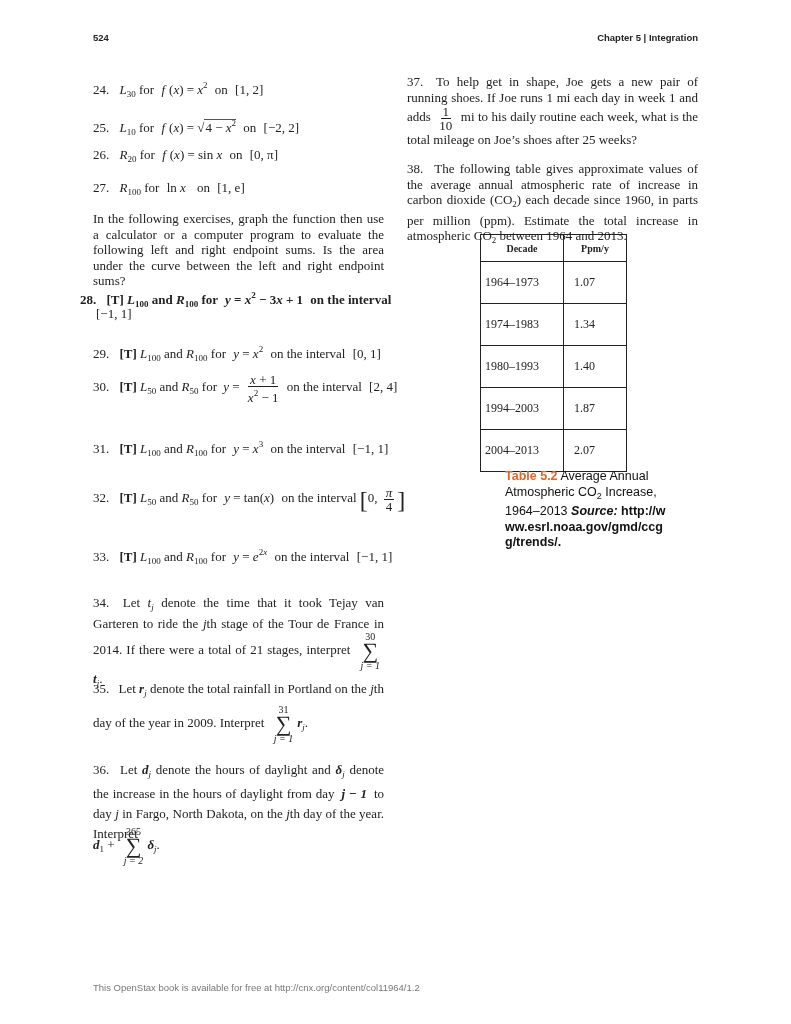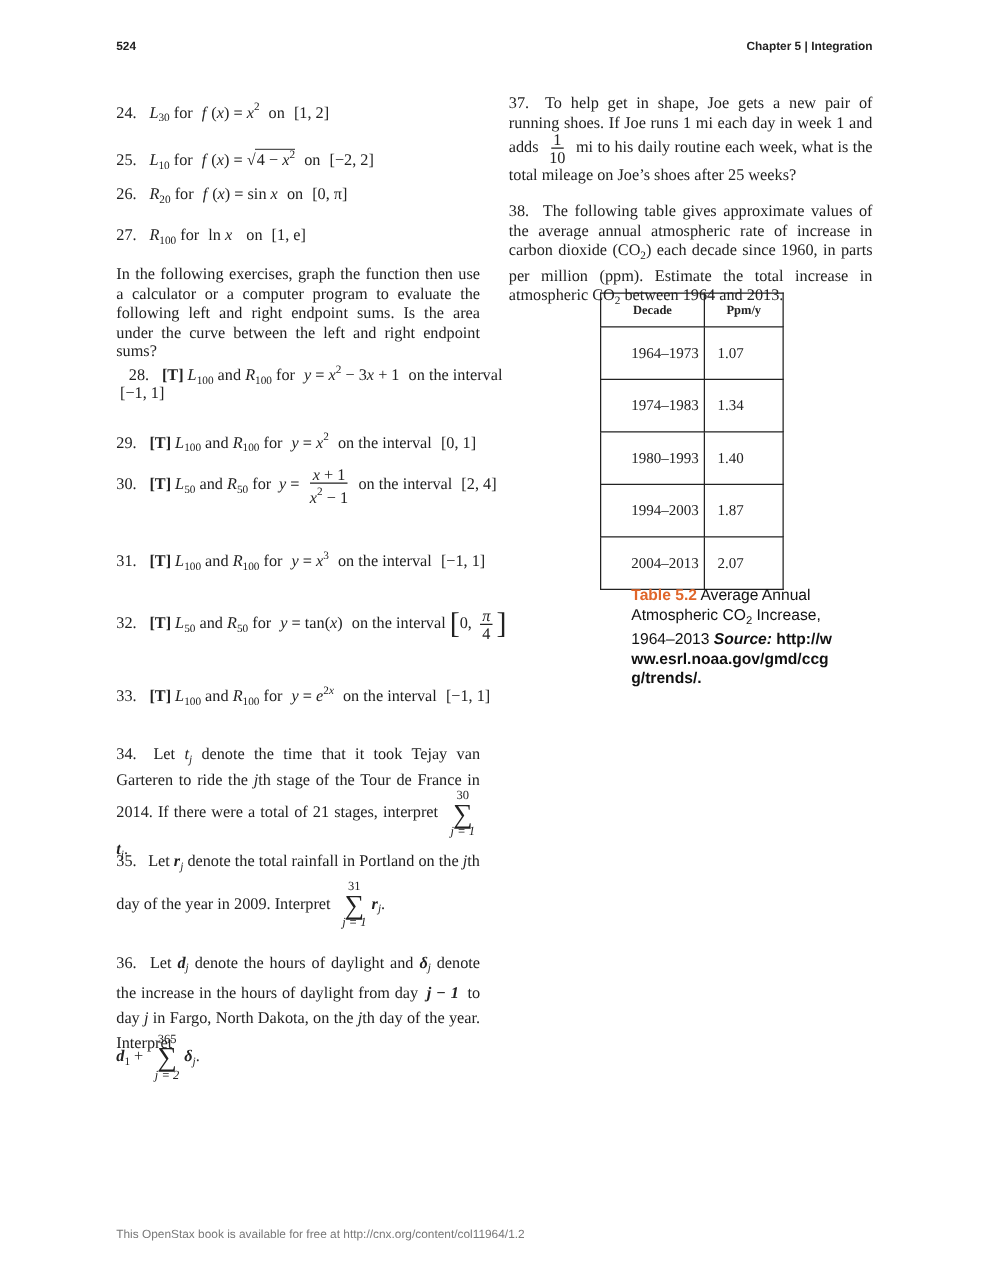--- a/index.html
+++ b/index.html
@@ -31,21 +31,21 @@
   .sigma { display: inline-flex; flex-direction: column; align-items: center; vertical-align: middle; line-height: 11px; margin: 0 4px 0 6px; }
   .sigma .up { font-size: 10px; }
   .sigma .s { font-size: 22px; line-height: 18px; }
   .sigma .lo { font-size: 10px; font-style: italic; }
 
   table.co2 { position: absolute; left: 480px; top: 234px; border-collapse: collapse; font-family: "Liberation Serif", "DejaVu Serif", serif; font-size: 12px; }
   table.co2 td, table.co2 th { border: 1.5px solid #222; }
   table.co2 th { height: 24px; font-weight: bold; font-size: 10px; }
   table.co2 th.c1 { width: 80px; }
   table.co2 th.c2 { width: 60px; }
-  table.co2 td { height: 39px; padding-left: 24px; }
+  table.co2 td { height: 39px; padding-left: 4px; }
   table.co2 td.c2 { padding-left: 10px; }
 
   .caption { left: 505px; top: 469px; width: 165px; font-size: 12.5px; line-height: 15.5px; color: #111; }
   .caption .lbl { color: #e0662a; font-weight: bold; }
   .caption .src { font-weight: bold; font-style: italic; }
   .caption .url { font-weight: bold; }
 
   .footer { left: 93px; top: 982px; font-size: 9.5px; color: #777; text-align: center; }
 </style>
 </head>
@@ -85,21 +85,21 @@
   <span class="num">27.</span>
   <span class="it">R</span><sub>100</sub>
   <span>for</span>
   <span class="mathsp">ln <span class="it">x</span></span>
   <span class="mathsp">on</span>
   <span>[1, e]</span>
 </div>
 
 <div class="para serif" style="left:93px;top:211px;width:291px;">In the following exercises, graph the function then use a calculator or a computer program to evaluate the following left and right endpoint sums. Is the area under the curve between the left and right endpoint sums?</div>
 
-<div class="ex serif" style="left:103px;top:286px;">
+<div class="ex serif" style="left:80px;top:286px;font-weight:bold;">
   <span class="num">28.</span>
   <b>[T]</b>
   <span class="it">L</span><sub>100</sub>
   <span>and</span>
   <span class="it">R</span><sub>100</sub>
   <span>for</span>
   <span class="mathsp"><span class="it">y</span> = <span class="it">x</span><sup>2</sup> − 3<span class="it">x</span> + 1</span>
   <span>on the interval</span>
 </div>
 <div class="ex serif" style="left:96px;top:305px;">[−1, 1]</div>

